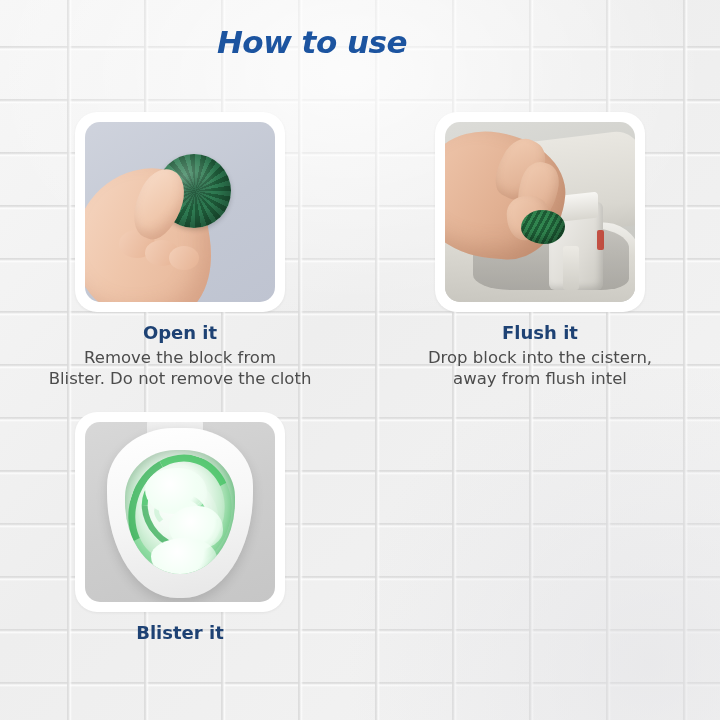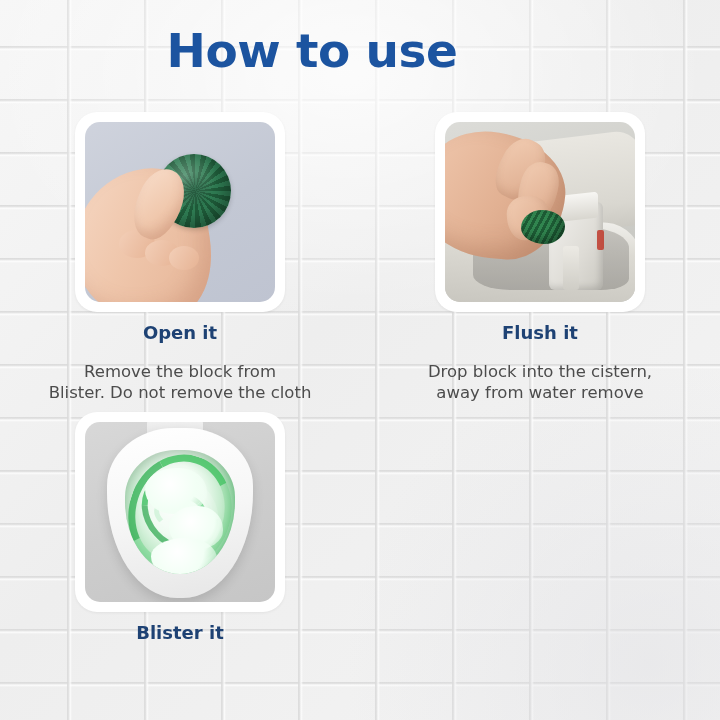--- a/index.html
+++ b/index.html
@@ -62,25 +62,26 @@
   }
 
   
   .title {
     position: absolute;
     top: 27px;
     left: 0;
     width: 624px;
     text-align: center;
     font-family: "DejaVu Sans", sans-serif;
-    font-size: 47px;
+    font-size: 31px;
     font-weight: 700;
     letter-spacing: -0.5px;
     color: #1c54a0;
     line-height: 1;
+    font-style: italic;
   }
 
   
   .steps {
     position: absolute;
     top: 112px;
     left: 0;
     width: 708px;
     display: grid;
     grid-template-columns: 360px 360px;
@@ -121,21 +122,21 @@
     font-weight: 700;
     color: #1e4274;
     line-height: 1.25;
   }
   .step-desc {
     font-family: "DejaVu Sans", sans-serif;
     font-size: 16.5px;
     font-weight: 400;
     color: #4c4c4c;
     line-height: 1.3;
-    margin-top: 16px;
+    margin-top: 2px;
     white-space: pre-line;
   }
 
   
   .p1 { background: linear-gradient(150deg,#cfd3dd 0%, #c3c8d4 55%, #bfc4d1 100%); }
   .p1 .hand {
     position: absolute;
     left: -10px; bottom: -18px;
     width: 135px; height: 150px;
     background: linear-gradient(125deg,#f6d8c4 0%, #efc6ab 45%, #e4b294 100%);
@@ -405,21 +406,21 @@
           <div class="hand"></div>
           <div class="finger f1"></div>
           <div class="finger f2"></div>
           <div class="finger f3"></div>
           <div class="block"></div>
         </div>
       </div>
       <div class="caption">
         <div class="step-title">Flush it</div>
         <div class="step-desc">Drop block into the cistern,
-away from water remove</div>
+away from flush intel</div>
       </div>
     </div>
 
 
     <div class="step">
       <div class="card">
         <div class="photo p4">
           <div class="tank"></div>
           <div class="seat"></div>
           <div class="bowl">

